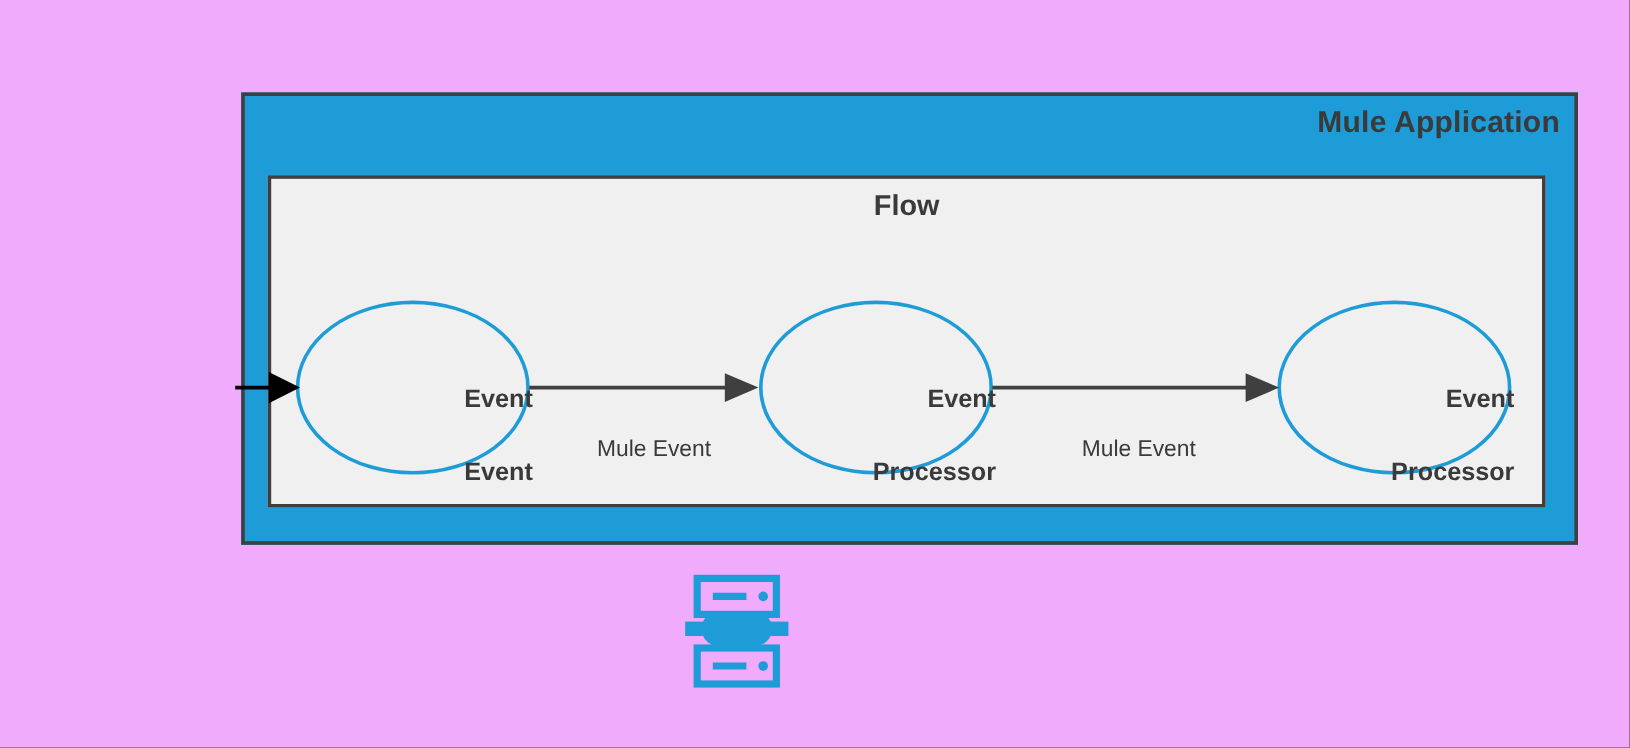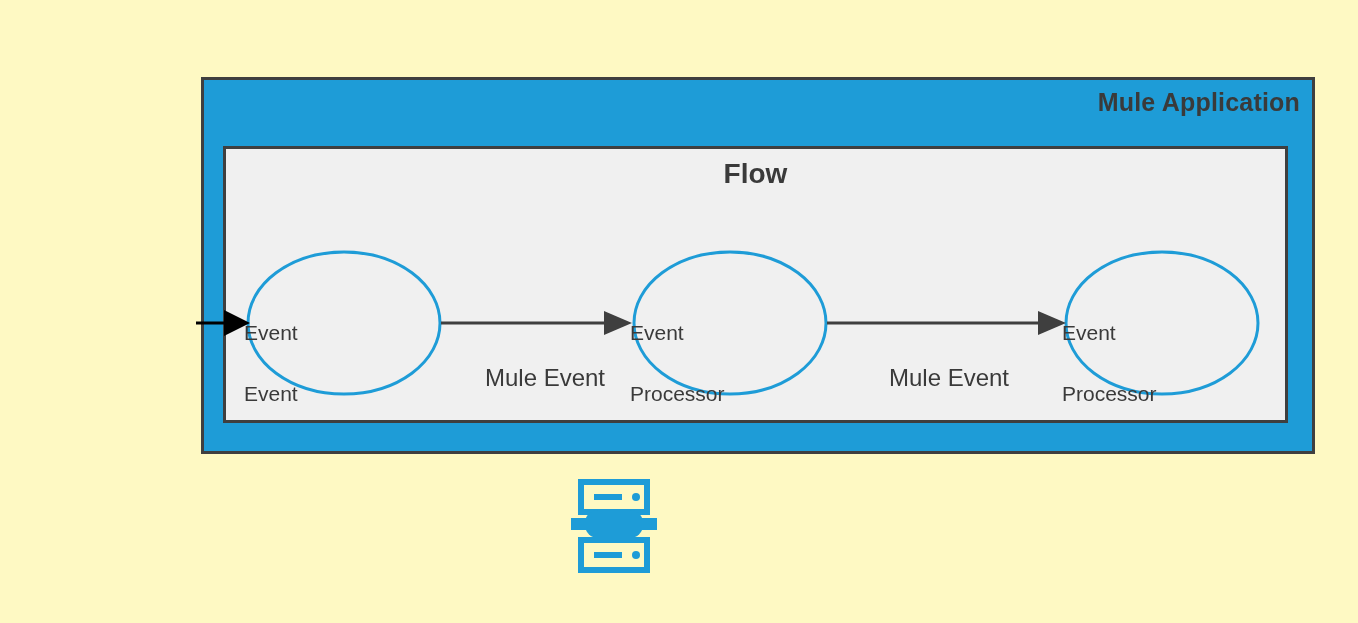--- a/index.html
+++ b/index.html
@@ -10,21 +10,21 @@
   body {
     width: 1358px;
     height: 623px;
     overflow: hidden;
     font-family: "Liberation Sans", sans-serif;
   }
   #stage {
     position: relative;
     width: 1358px;
     height: 623px;
-    background: #fef9c3;
+    background: #f0abfc;
   }
 
   
   .app-box {
     position: absolute;
     left: 201px;
     top: 77px;
     width: 1114px;
     height: 377px;
     background: #1E9CD7;
@@ -53,49 +53,49 @@
     border: 3px solid #3F3F3F;
     box-sizing: border-box;
     overflow: hidden;
   }
   .flow-title {
     position: absolute;
     left: 0;
     top: 9px;
     width: 100%;
     text-align: center;
-    font-size: 28px;
+    font-size: 24px;
     font-weight: bold;
     color: #3A3A3A;
   }
 
   
   .svg-layer {
     position: absolute;
     left: 0;
     top: 0;
     width: 1358px;
     height: 623px;
     pointer-events: none;
   }
 
   
   .node-label {
     position: absolute;
-    text-align: left;
+    text-align: right;
     font-size: 21px;
-    font-weight: normal;
+    font-weight: bold;
     color: #3A3A3A;
     line-height: 1.45;
     white-space: pre-line;
   }
   .edge-label {
     position: absolute;
     text-align: center;
-    font-size: 24px;
+    font-size: 19px;
     font-weight: normal;
     color: #3A3A3A;
     white-space: nowrap;
   }
 </style>
 </head>
 <body>
 
 <div id="stage">
 

